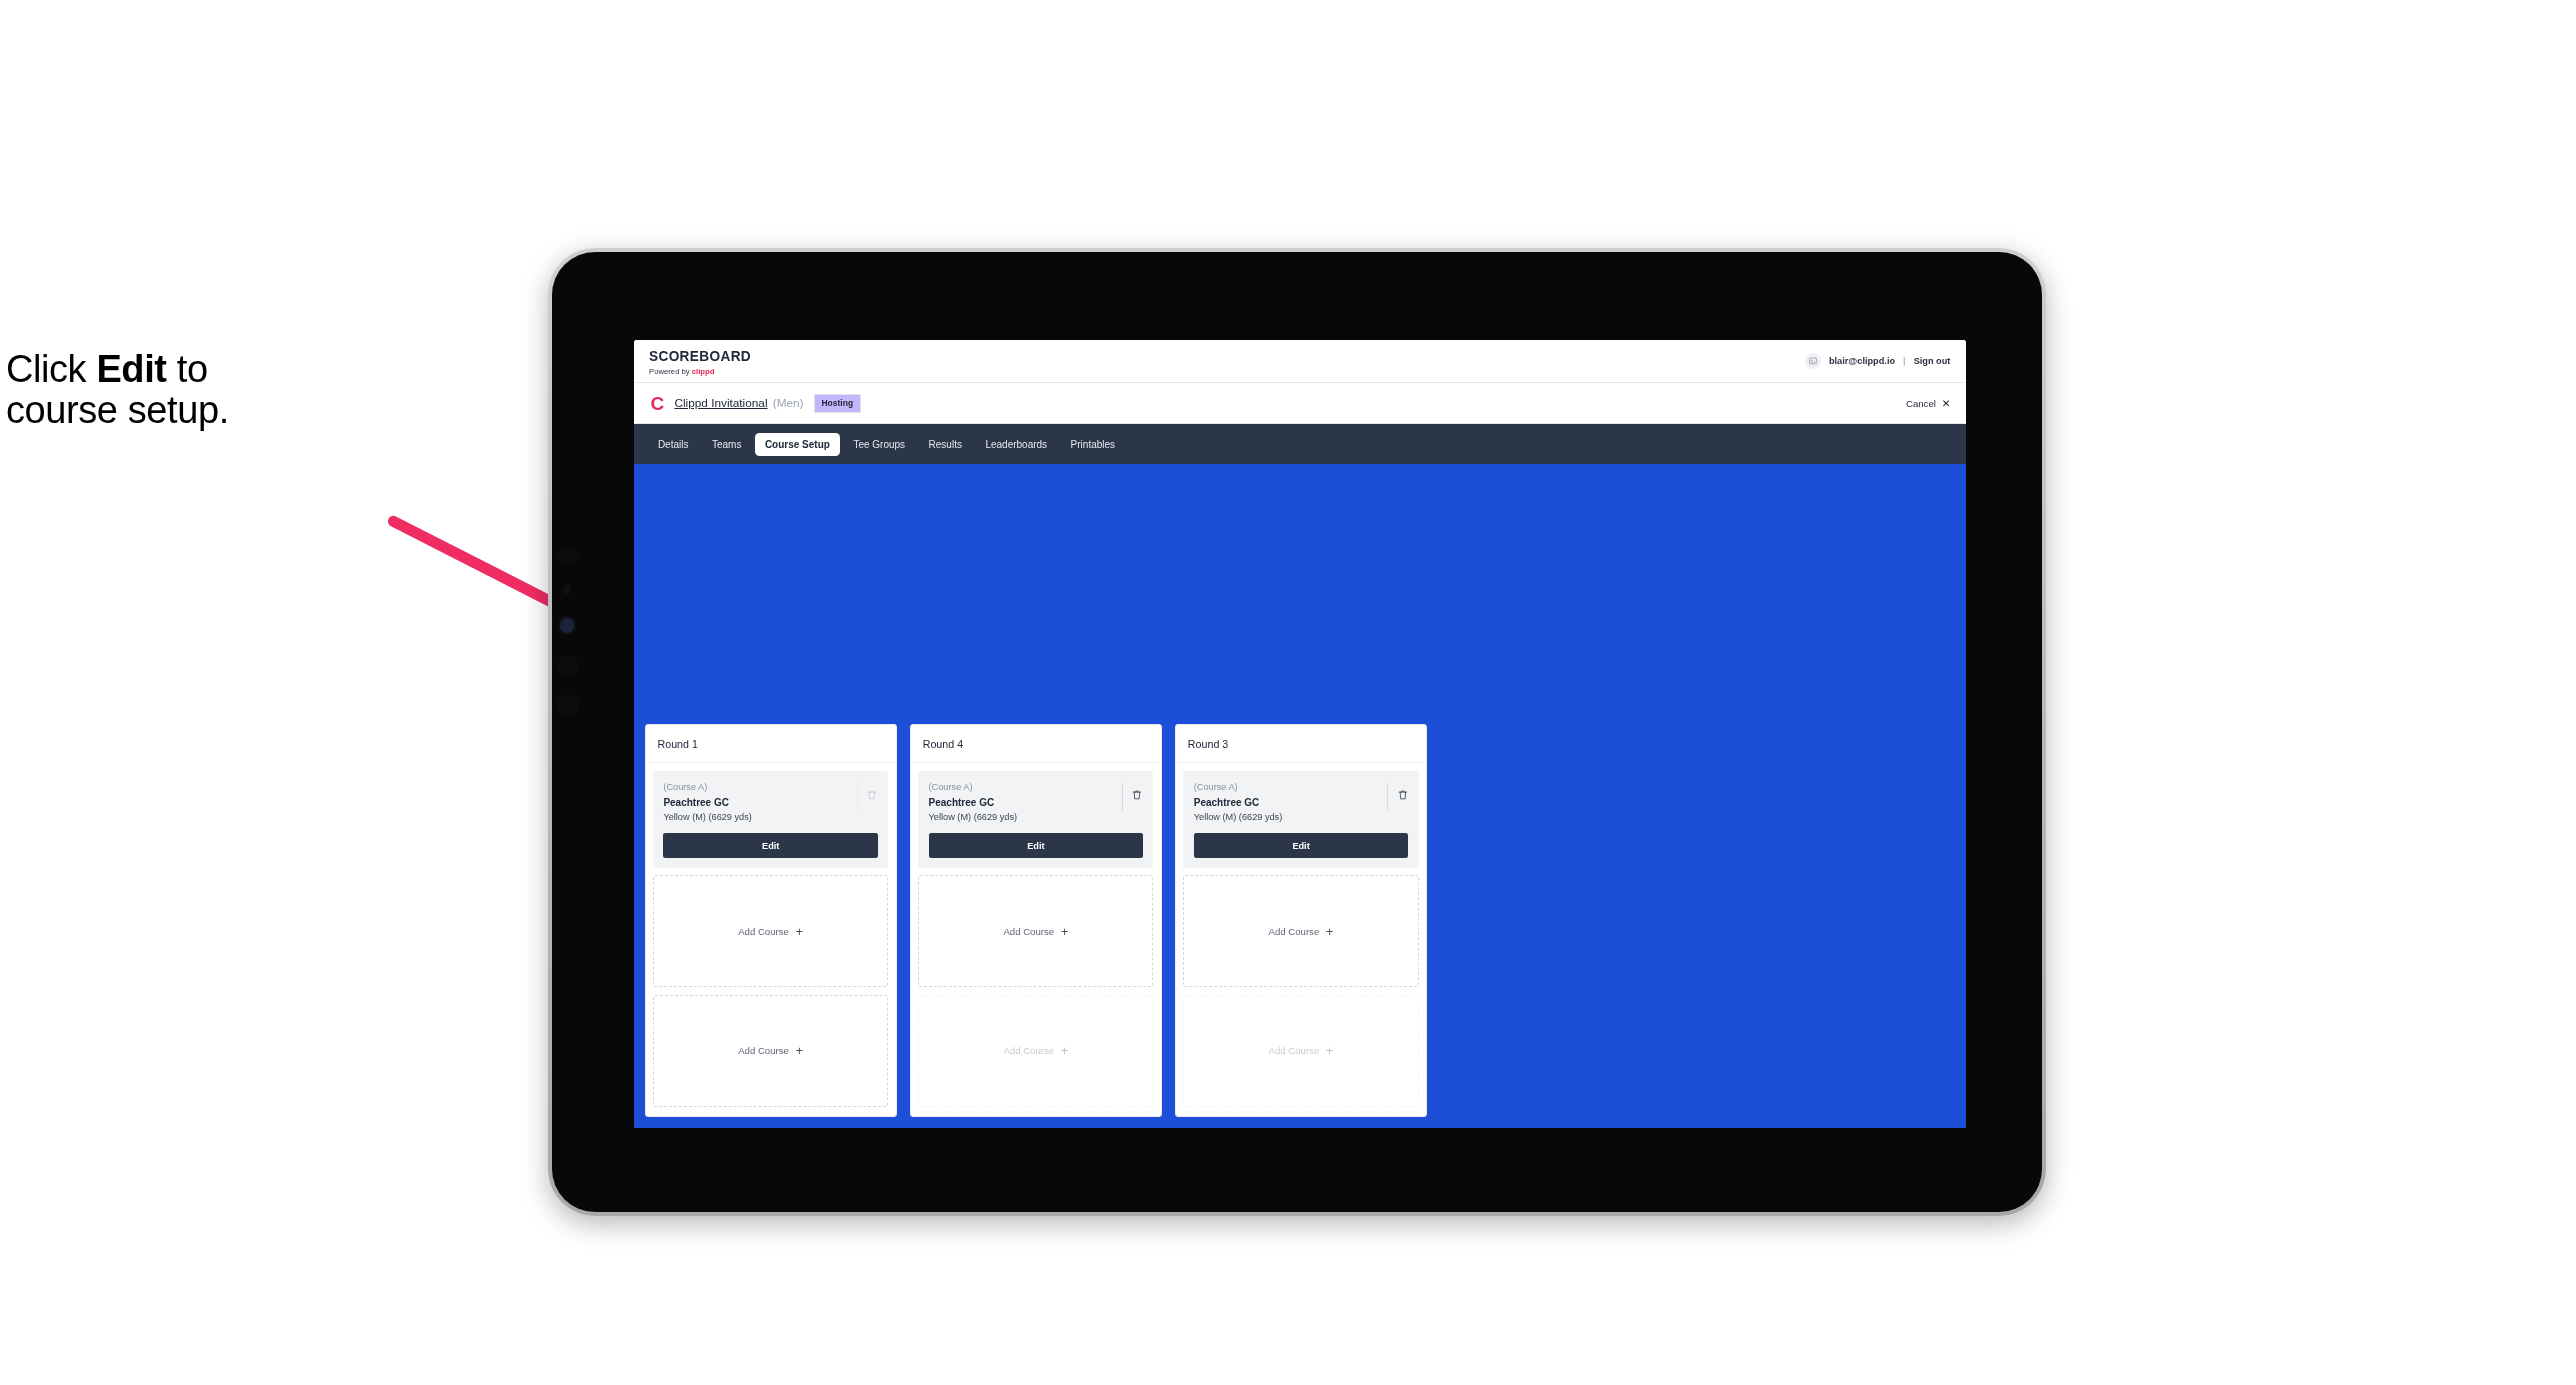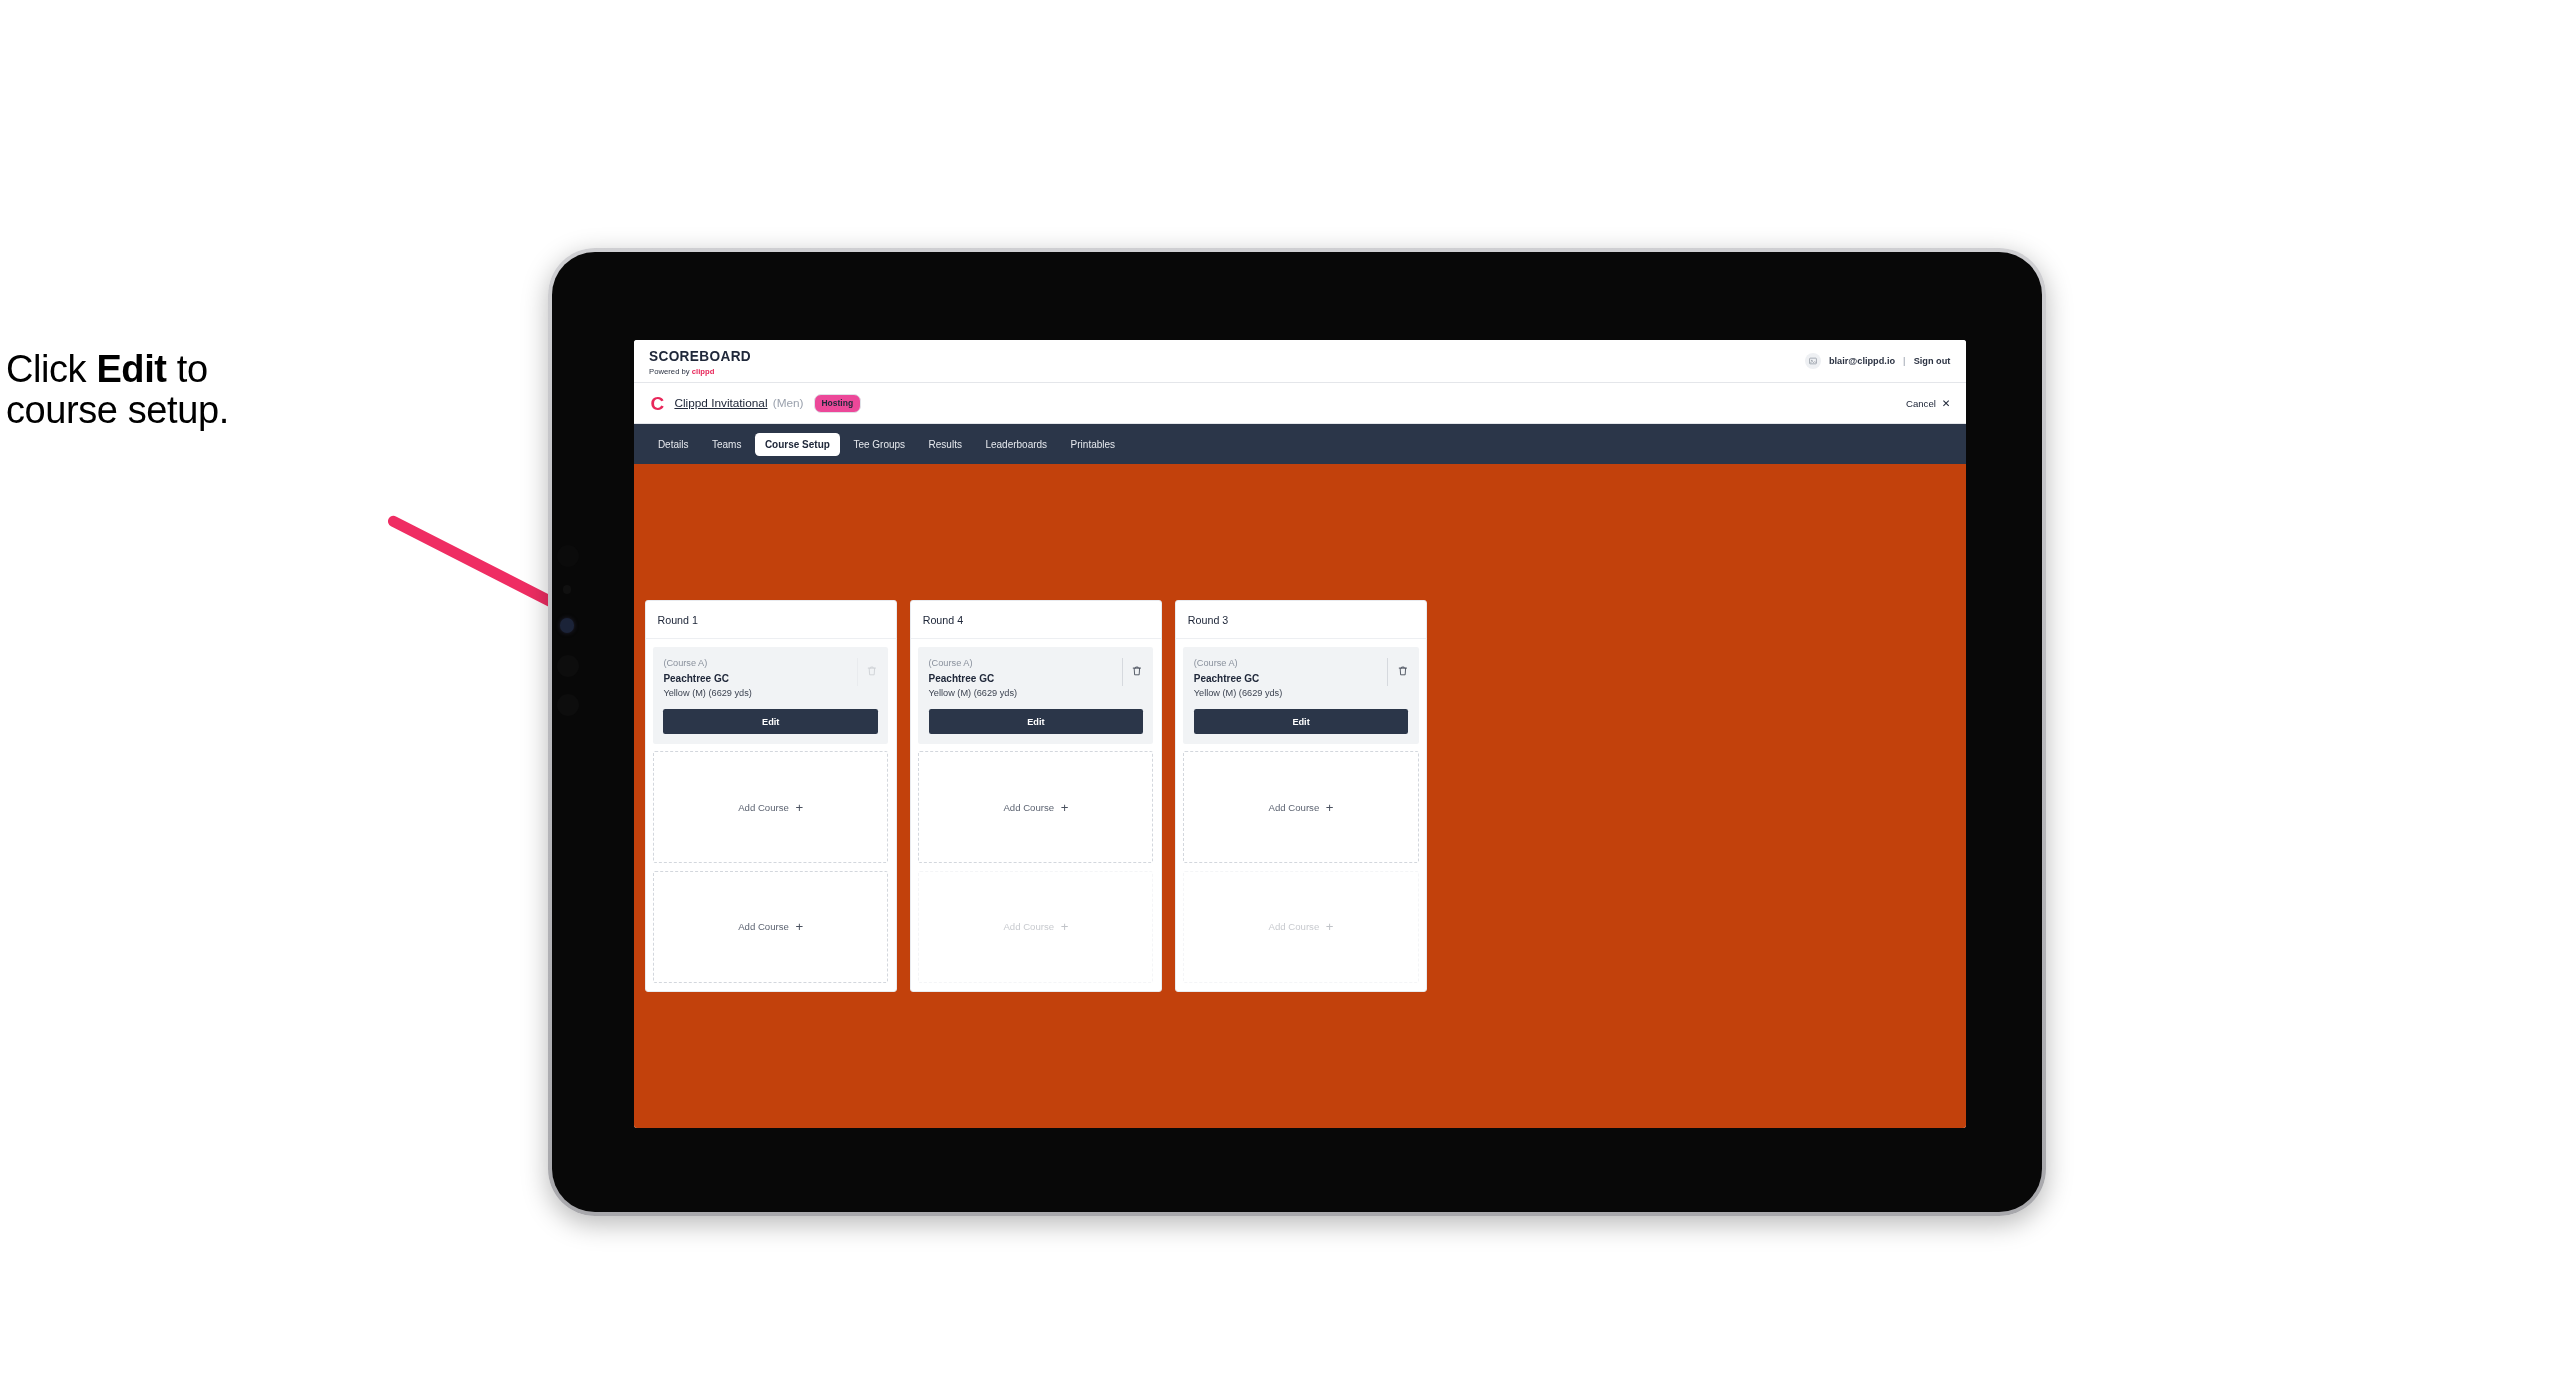--- a/index.html
+++ b/index.html
@@ -101,38 +101,38 @@
   
   .thead {
     height: 41px; background:#ffffff; display:flex; align-items:center;
     padding: 0 16px; border-bottom: 0.7px solid #e4e6ea; flex:0 0 auto;
   }
   .clogo { font-size: 19px; font-weight:800; color:#e8275a; line-height:1; margin-right:10.3px; font-family:"Liberation Sans",sans-serif; }
   .tname { font-size:11.8px; color:#20283a;text-decoration:underline; }
   .tgender { font-size:11.8px; color:#9aa1ad; margin-left:5.2px; }
   .tbadge {
     margin-left:10.3px; font-size:8.5px; font-weight:700; color:#20283a;
-    border:0.7px solid #dfe2e7; border-radius:7px; padding:3.7px 6.6px; background:#ec4899;
+    border:0.7px solid #dfe2e7; border-radius:0; padding:3.7px 6.6px; background:#c4b5fd;
   }
   .thead-right { margin-left:auto; display:flex; align-items:center; gap:5.9px; cursor:pointer; }
   .cancel-label { font-size:9.6px; color:#20283a; }
   .cancel-x { font-size:10.3px; color:#20283a; font-weight:400; }
 
   
   .tabbar {
     height: 40px; background:#2b3649; display:flex; align-items:center;
     padding: 0 13.2px; gap: 2.9px; flex:0 0 auto;
   }
   .tab {
     font-size:10px; color:#e6e9ee; padding: 5.9px 10.3px; border-radius:4.4px; cursor:pointer; white-space:nowrap;
   }
   .tab.active { background:#ffffff; color:#20283a; font-weight:600; }
 
   
-  .content { flex:1 1 auto; background:#c2410c; padding: 11.8px 10.3px; display:flex; gap: 13.2px; align-items:center; }
+  .content { flex:1 1 auto; background:#1d4ed8; padding: 11.8px 10.3px; display:flex; gap: 13.2px; align-items:flex-end; }
 
   .round-col {
     width: 252px; background:#ffffff; border:0.7px solid #e9ebef; border-radius:2.9px;
     display:flex; flex-direction:column; overflow:hidden;
   }
   .round-head { height:38px; display:flex; align-items:center; padding:0 11.8px; border-bottom:0.7px solid #edeff2; }
   .round-title { font-size:10.7px; color:#20283a; font-weight:500; }
   .round-body { padding: 7.4px 7.4px 8.8px 7.4px; display:flex; flex-direction:column; gap:7.4px; }
 
   .course-card { background:#f1f3f5; border-radius:2.2px; padding: 10.3px 10.3px 9.6px 10.3px; }

